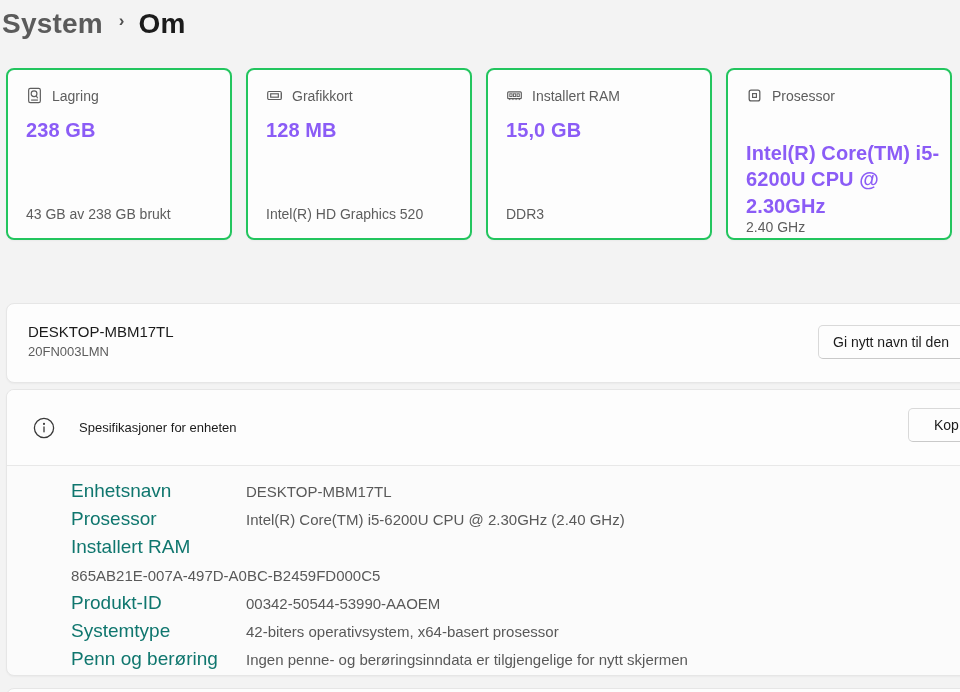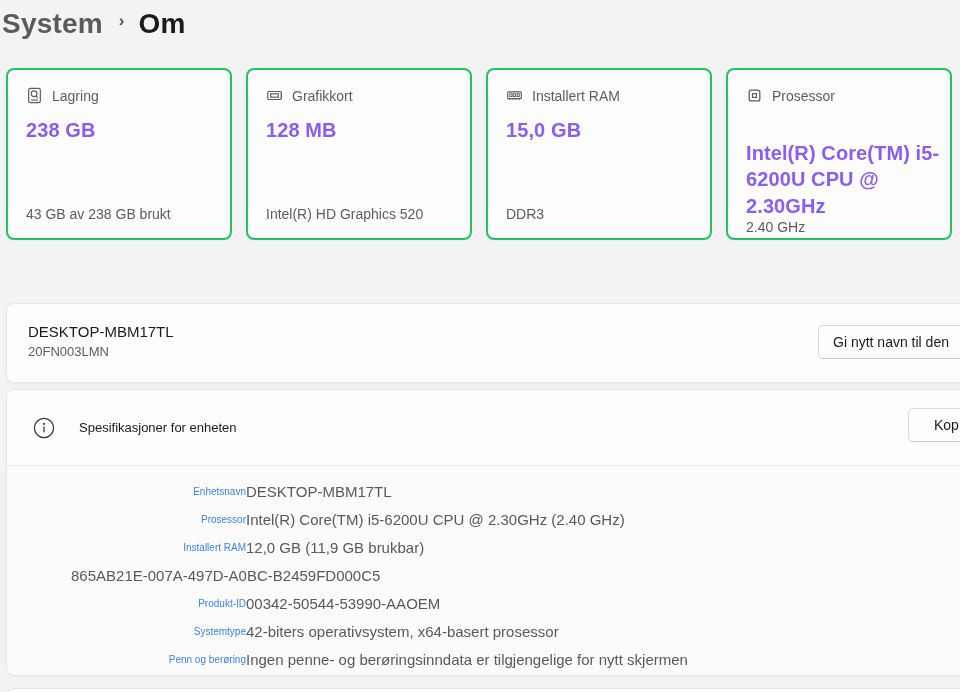--- a/index.html
+++ b/index.html
@@ -69,21 +69,21 @@
     overflow: hidden;
   }
   .spec-header {
     height: 76px; background: #fdfdfd; border-bottom: 1px solid #e8e8e8;
     display: flex; align-items: center; padding-left: 26px;
   }
   .spec-header .info-ic { width: 22px; height: 22px; flex: 0 0 auto; }
   .spec-title { font-size: 13px; color: #1b1b1b; margin-left: 24px; }
   .spec-rows { padding: 11px 0 0 64px; }
   .spec-row { display: flex; height: 28px; align-items: center; }
-  .spec-label { width: 175px; flex: 0 0 auto; font-size: 10px; color: #3b82f6; text-align: right; }
+  .spec-label { width: 175px; flex: 0 0 auto; font-size: 19px; color: #0f766e; }
   .spec-value { font-size: 15px; color: #595959; white-space: nowrap; }
 
   
   .next-card {
     position: absolute; top: 688px; left: 6px; width: 974px; height: 30px;
     background: #fdfdfd; border: 1px solid #e6e6e6; border-radius: 8px;
   }
 
   svg { display: block; }
 </style>
@@ -183,21 +183,20 @@
     <div class="spec-row">
       <span class="spec-label">Enhetsnavn</span>
       <span class="spec-value">DESKTOP-MBM17TL</span>
     </div>
     <div class="spec-row">
       <span class="spec-label">Prosessor</span>
       <span class="spec-value">Intel(R) Core(TM) i5-6200U CPU @ 2.30GHz (2.40 GHz)</span>
     </div>
     <div class="spec-row">
       <span class="spec-label">Installert RAM</span>
-      <span class="spec-value">12,0 GB (11,9 GB brukbar)</span>
     </div>
     <div class="spec-row">
       <span class="spec-value">865AB21E-007A-497D-A0BC-B2459FD000C5</span>
     </div>
     <div class="spec-row">
       <span class="spec-label">Produkt-ID</span>
       <span class="spec-value">00342-50544-53990-AAOEM</span>
     </div>
     <div class="spec-row">
       <span class="spec-label">Systemtype</span>

